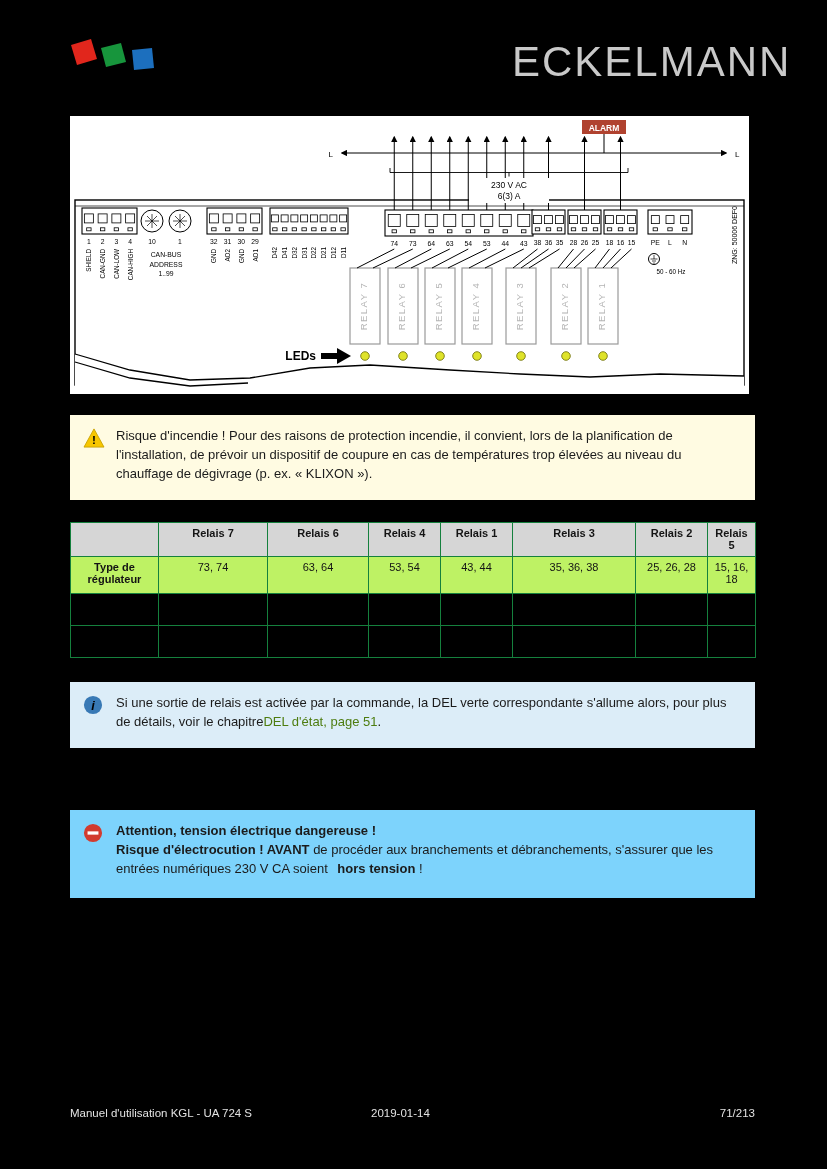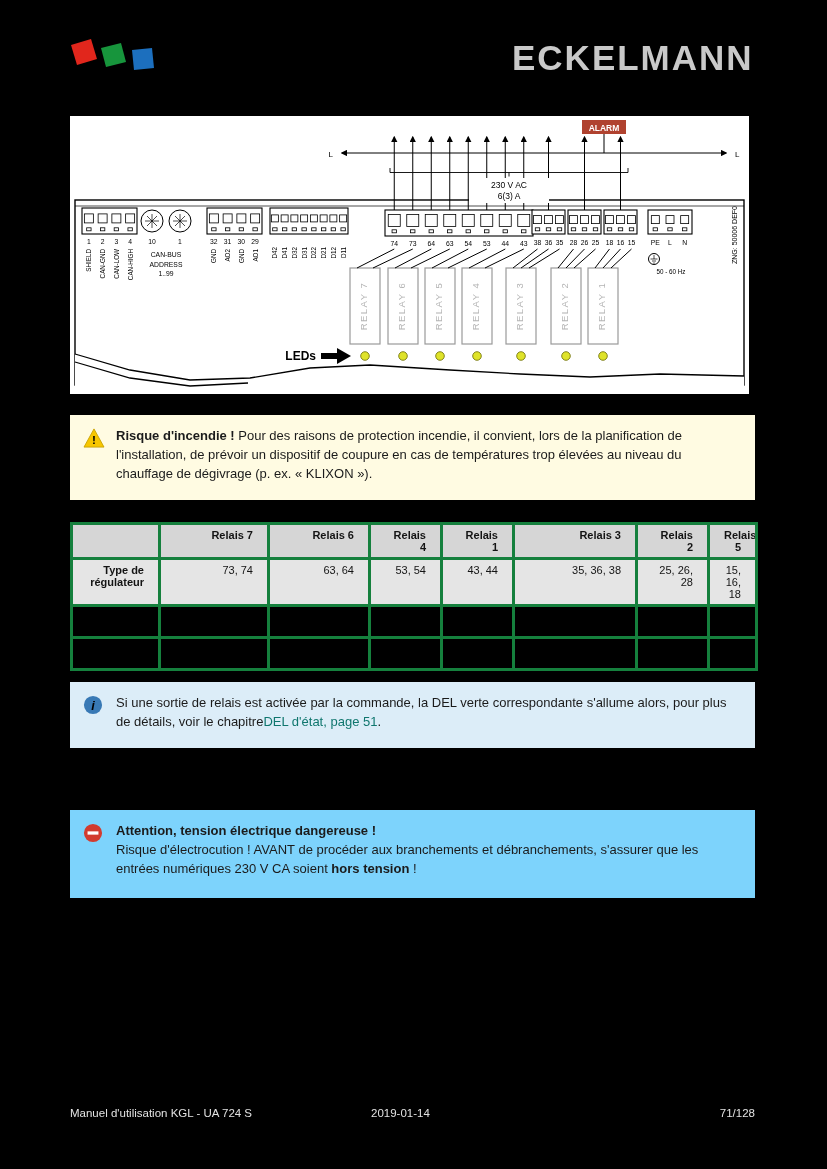--- a/index.html
+++ b/index.html
@@ -1,19 +1,19 @@
 <!DOCTYPE html>
 <html><head>
 <meta charset="utf-8">
 <style>
   *{box-sizing:border-box;margin:0;padding:0}
   body{width:827px;height:1169px;background:#000;position:relative;
        font-family:"Liberation Sans","DejaVu Sans",sans-serif;color:#1a1a1a;}
   .logo{position:absolute;left:70px;top:38px}
-  .brand{position:absolute;left:512px;top:38px;font-size:35px;font-weight:bold;
+  .brand{position:absolute;left:512px;top:38px;font-size:42px;font-weight:normal;
          color:#c9c9c9;letter-spacing:2px;white-space:nowrap}
   .diagram-box{position:absolute;left:70px;top:116px;width:679px;height:278px;background:#fff}
   svg{display:block}
   svg text{fill:#000}
   .blk{fill:#fff;stroke:#000;stroke-width:1.1}
   .term{fill:#fdfdfd;stroke:#000;stroke-width:0.8}
   .dial{fill:#fff;stroke:#000;stroke-width:1}
   .ln{stroke:#000;stroke-width:1;fill:none}
   .lnthin{stroke:#000;stroke-width:0.7;fill:none}
   .brace{stroke:#000;stroke-width:0.9;fill:none}
@@ -22,26 +22,26 @@
   .led{fill:#dfe32a;stroke:#6a6a00;stroke-width:0.8}
   .alarmbox{fill:#b0422f}
   .alarmtxt{fill:#fff;font-size:8.5px;font-weight:bold;text-anchor:middle}
   .wave{fill:none;stroke:#000;stroke-width:1.3}
   .note{position:absolute;left:70px;width:685px;font-size:13px;line-height:1.45;
         padding:12px 20px 12px 46px;color:#1b1b1b}
   .note .nicon{position:absolute;left:13px;top:13px}
   .note-warn{top:415px;height:85px;background:#fffbe2}
   .note-info{top:682px;height:66px;background:#dcedf8}
   .note-danger{top:810px;height:88px;background:#7dd3fc}
-  .link{color:#0f766e;text-decoration:none;cursor:pointer}
+  .link{color:#4d7c0f;text-decoration:none;cursor:pointer}
   table{position:absolute;left:70px;top:522px;width:685px;border-collapse:collapse;
         table-layout:fixed;font-size:11px;color:#141414}
-  th,td{border:3px solid #15803d;padding:4px 14px;text-align:right;vertical-align:top;overflow:hidden}
+  th,td{border:1px solid #15803d;padding:4px 6px;text-align:center;vertical-align:top;overflow:hidden}
   thead th{background:#d6d6d6;font-weight:bold;height:34px}
-  tr.light td{background:#e5e5e5;height:37px}
+  tr.light td{background:#bef264;height:37px}
   tr.dark td{background:#000;height:32px}
   td.rowlabel{font-weight:bold}
   .footer{position:absolute;left:70px;top:1107px;width:685px;font-size:11.5px;color:#e2e2e2}
   .footer .fl{position:absolute;left:0;white-space:nowrap}
   .footer .fc{position:absolute;left:301px;white-space:nowrap}
   .footer .fr{position:absolute;right:0;white-space:nowrap}
 </style>
 </head>
 <body>
 
@@ -304,21 +304,21 @@
   </svg>
 </div>
 
 <div class="note note-warn">
   <span class="nicon">
     <svg width="22" height="20" viewBox="0 0 24 22">
       <path d="M12,1 23,21 1,21 z" fill="#f7c600" stroke="#c9a200" stroke-width="1"></path>
       <text x="12" y="18" text-anchor="middle" font-size="13" font-weight="bold" fill="#3a2f00">!</text>
     </svg>
   </span>
-  <p class="ntext"><span style="font-weight: bold; text-align: right;">Risque d'incendie !</span><span> Pour des raisons de protection incendie, il convient, lors de la planification de l'installation, de prévoir un dispositif de coupure en cas de températures trop élevées au niveau du chauffage de dégivrage (p. ex. « KLIXON »).</span></p>
+  <p class="ntext"><span style="font-weight: normal; text-align: right;">Risque d'incendie !</span><span> Pour des raisons de protection incendie, il convient, lors de la planification de l'installation, de prévoir un dispositif de coupure en cas de températures trop élevées au niveau du chauffage de dégivrage (p. ex. « KLIXON »).</span></p>
 </div>
 
 <table id="relay-table">
   <colgroup>
     <col style="width:88px">
       <col style="width:109px">
       <col style="width:101px">
       <col style="width:72px">
     <col style="width:72px">
       <col style="width:123px">
@@ -381,20 +381,20 @@
   <p class="ntext"><span>Si une sortie de relais est activée par la commande, la DEL verte correspondante s'allume alors, pour plus de détails, voir le chapitre</span><a class="link">DEL d'état, page 51</a><span>.</span></p>
 </div>
 
 <div class="note note-danger">
   <span class="nicon">
     <svg width="20" height="20" viewBox="0 0 22 22">
       <circle cx="11" cy="11" r="10" fill="#d23b2f"></circle>
       <rect x="5" y="9.2" width="12" height="3.6" fill="#fff"></rect>
     </svg>
   </span>
-  <p class="ntext"><span style="font-weight: bold;">Attention, tension électrique dangereuse !</span><br><span style="font-weight: normal; margin-top: 39px;">Risque d'électrocution ! AVANT</span><span> de procéder aux branchements et débranchements, s'assurer que les entrées numériques 230 V CA soient </span><span style="font-weight: bold;">hors tension</span><span> !</span></p>
+  <p class="ntext"><span style="font-weight: bold;">Attention, tension électrique dangereuse !</span><br><span style="font-weight: bold; margin-top: 39px;">Risque d'électrocution ! AVANT</span><span> de procéder aux branchements et débranchements, s'assurer que les entrées numériques 230 V CA soient </span><span style="font-weight: bold; margin-left: 6px;">hors tension</span><span> !</span></p>
 </div>
 
 <div class="footer">
   <span class="fl">Manuel d'utilisation KGL - UA 724 S</span>
   <span class="fc">2019-01-14</span>
-  <span class="fr">71/128</span>
+  <span class="fr">71/213</span>
 </div>
 
 </body></html>

